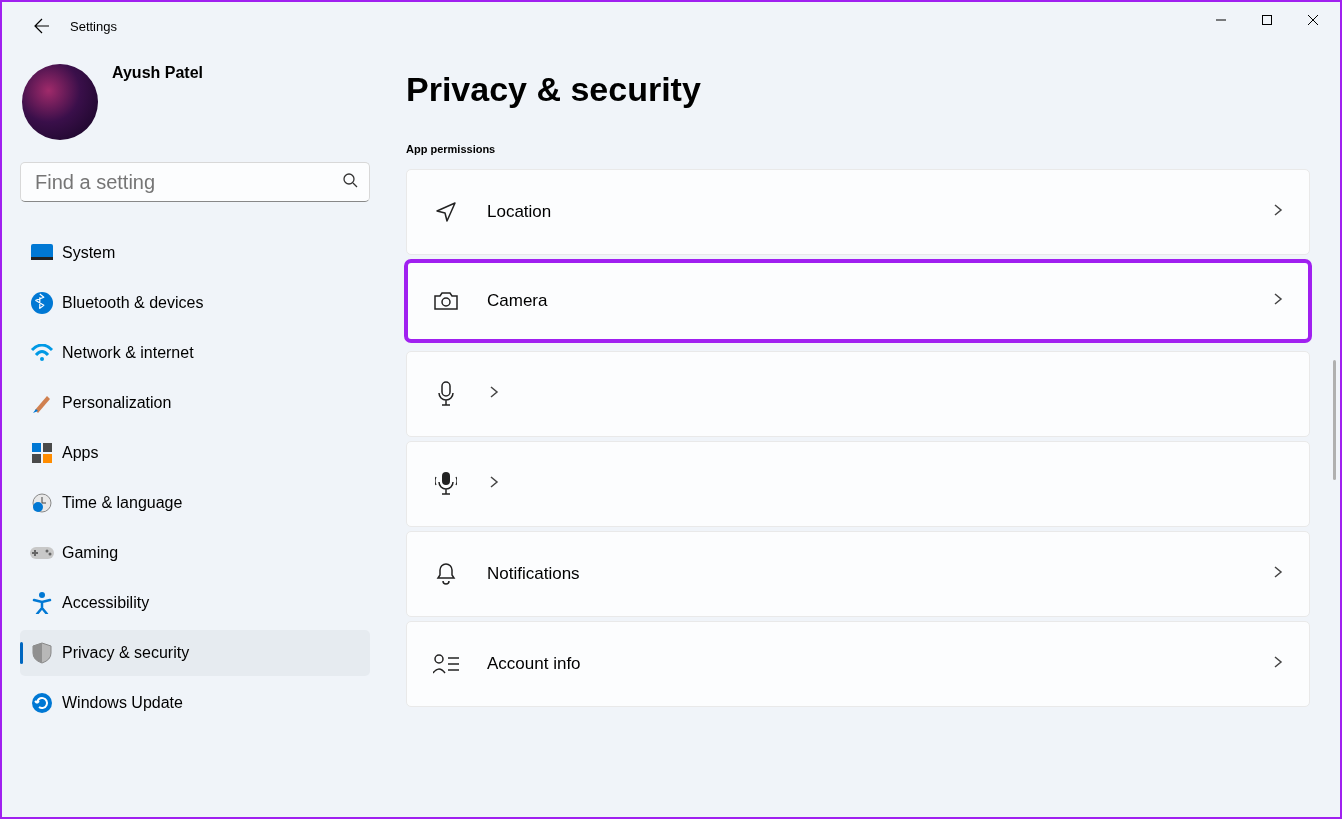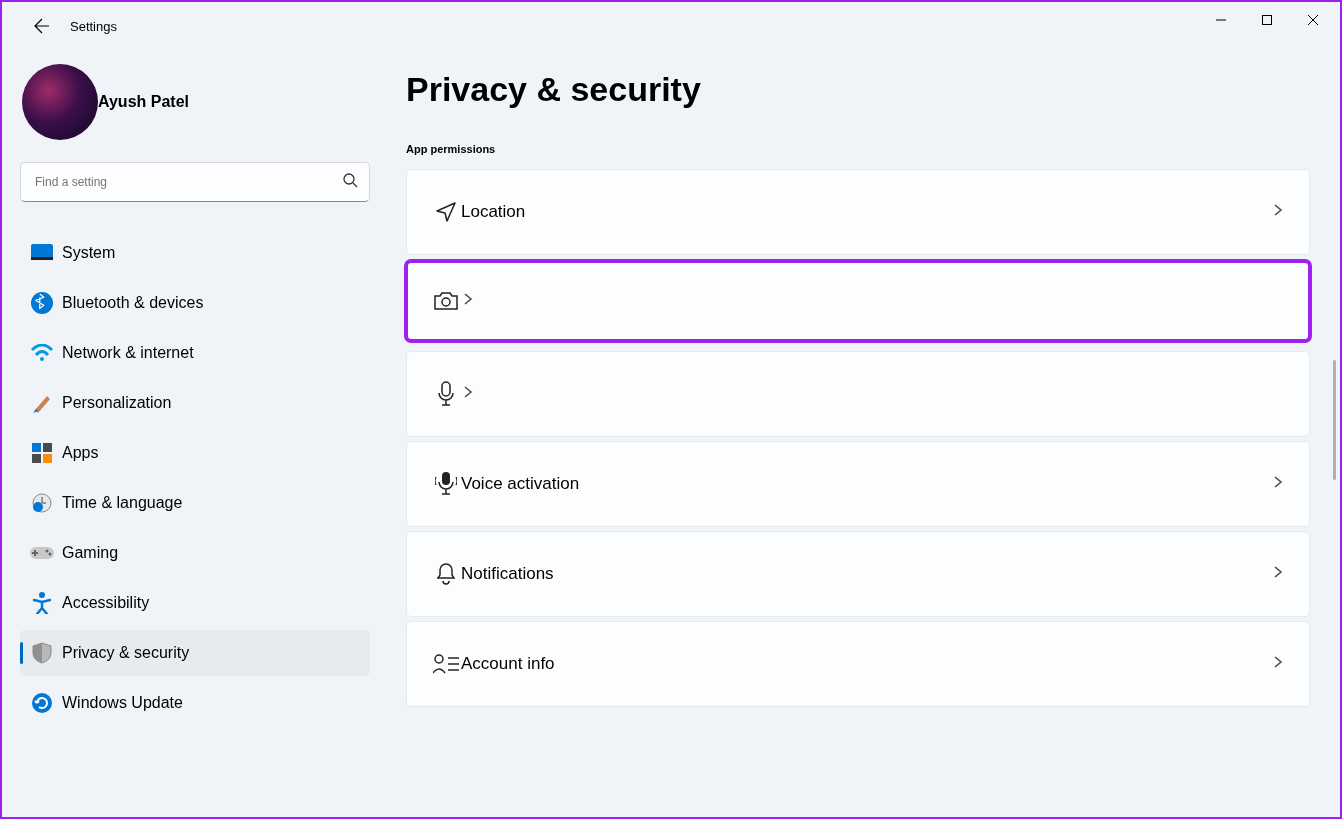--- a/index.html
+++ b/index.html
@@ -42,42 +42,43 @@
     height: calc(100% - 48px);
   }
   .sidebar {
     width: 382px;
     padding: 8px 14px 8px 18px;
     display: flex; flex-direction: column;
     flex-shrink: 0;
   }
   .user {
     display: flex;
-    align-items: center;
+    align-items: flex-start;
+    gap: 14px;
     padding: 6px 2px 22px 2px;
   }
   .avatar {
     width: 76px; height: 76px;
     border-radius: 50%;
     background: radial-gradient(circle at 35% 35%, #a02a6a 0%, #3a0f4a 45%, #120420 100%);
     flex-shrink: 0;
   }
   .username {
     font-size: 16px;
     font-weight: 600;
   }
   .search {
     position: relative;
     margin-bottom: 28px;
   }
   .search input {
     width: 100%;
     height: 40px;
     padding: 0 44px 0 14px;
-    font-size: 12px;
+    font-size: 20px;
     background: #fcfdfe;
     border: 1px solid #d8d8d8;
     border-bottom: 1px solid #888;
     border-radius: 5px;
     outline: none;
   }
   .search .sicon {
     position: absolute;
     right: 12px; top: 50%;
     transform: translateY(-50%);
@@ -128,20 +129,21 @@
   .card {
     display: flex;
     align-items: center;
     background: #fcfdfe;
     border: 1px solid #e9e9e9;
     border-radius: 5px;
     height: 86px;
     padding: 0 24px;
     margin-bottom: 4px;
     cursor: pointer;
+    gap: 26px;
     font-size: 17px;
   }
   .card.highlight {
     outline: 4px solid #a020f0;
     outline-offset: -2px;
     margin-top: 6px;
     margin-bottom: 10px;
     height: 80px;
   }
   .card-icon {
@@ -319,20 +321,21 @@
           </svg></span>
     </div>
 
     <div class="card highlight">
       <span class="card-icon">
           <svg width="26" height="22" viewBox="0 0 26 22">
             <path d="M2 6 h5 l2 -3 h8 l2 3 h5 v13 H2 Z" stroke="#222" fill="none" stroke-width="1.5"></path>
             <circle cx="13" cy="12" r="4" stroke="#222" fill="none" stroke-width="1.5"></circle>
           </svg>
         </span>
+      <span class="card-label">Camera</span>
       <span><svg width="14" height="14">
             <path d="M4 2 L10 7 L4 12" stroke="#444" fill="none" stroke-width="1.5"></path>
           </svg></span>
     </div>
 
     <div class="card">
       <span class="card-icon">
           <svg width="20" height="26" viewBox="0 0 20 26">
             <rect x="6" y="1" width="8" height="14" rx="4" stroke="#222" fill="none" stroke-width="1.5"></rect>
             <path d="M3 12 a7 7 0 0 0 14 0 M10 19 v5 M6 24 h8" stroke="#222" fill="none" stroke-width="1.5"></path>
@@ -344,21 +347,20 @@
     </div>
 
     <div class="card">
       <span class="card-icon">
           <svg width="22" height="26" viewBox="0 0 22 26">
             <rect x="7" y="1" width="8" height="13" rx="4" fill="#222"></rect>
             <path d="M4 11 a7 7 0 0 0 14 0 M11 18 v5 M7 23 h8" stroke="#222" fill="none" stroke-width="1.5"></path>
             <path d="M1 6 q-2 4 0 8 M21 6 q2 4 0 8" stroke="#222" fill="none" stroke-width="1.2"></path>
           </svg>
         </span>
-      <span class="card-label">Voice activation</span>
       <span><svg width="14" height="14">
             <path d="M4 2 L10 7 L4 12" stroke="#444" fill="none" stroke-width="1.5"></path>
           </svg></span>
     </div>
 
     <div class="card">
       <span class="card-icon">
           <svg width="22" height="24" viewBox="0 0 22 24">
             <path d="M11 2 a6 6 0 0 1 6 6 v5 l2 3 H3 l2 -3 V8 a6 6 0 0 1 6 -6 Z M8 19 a3 3 0 0 0 6 0" stroke="#222" fill="none" stroke-width="1.5"></path>
           </svg>

